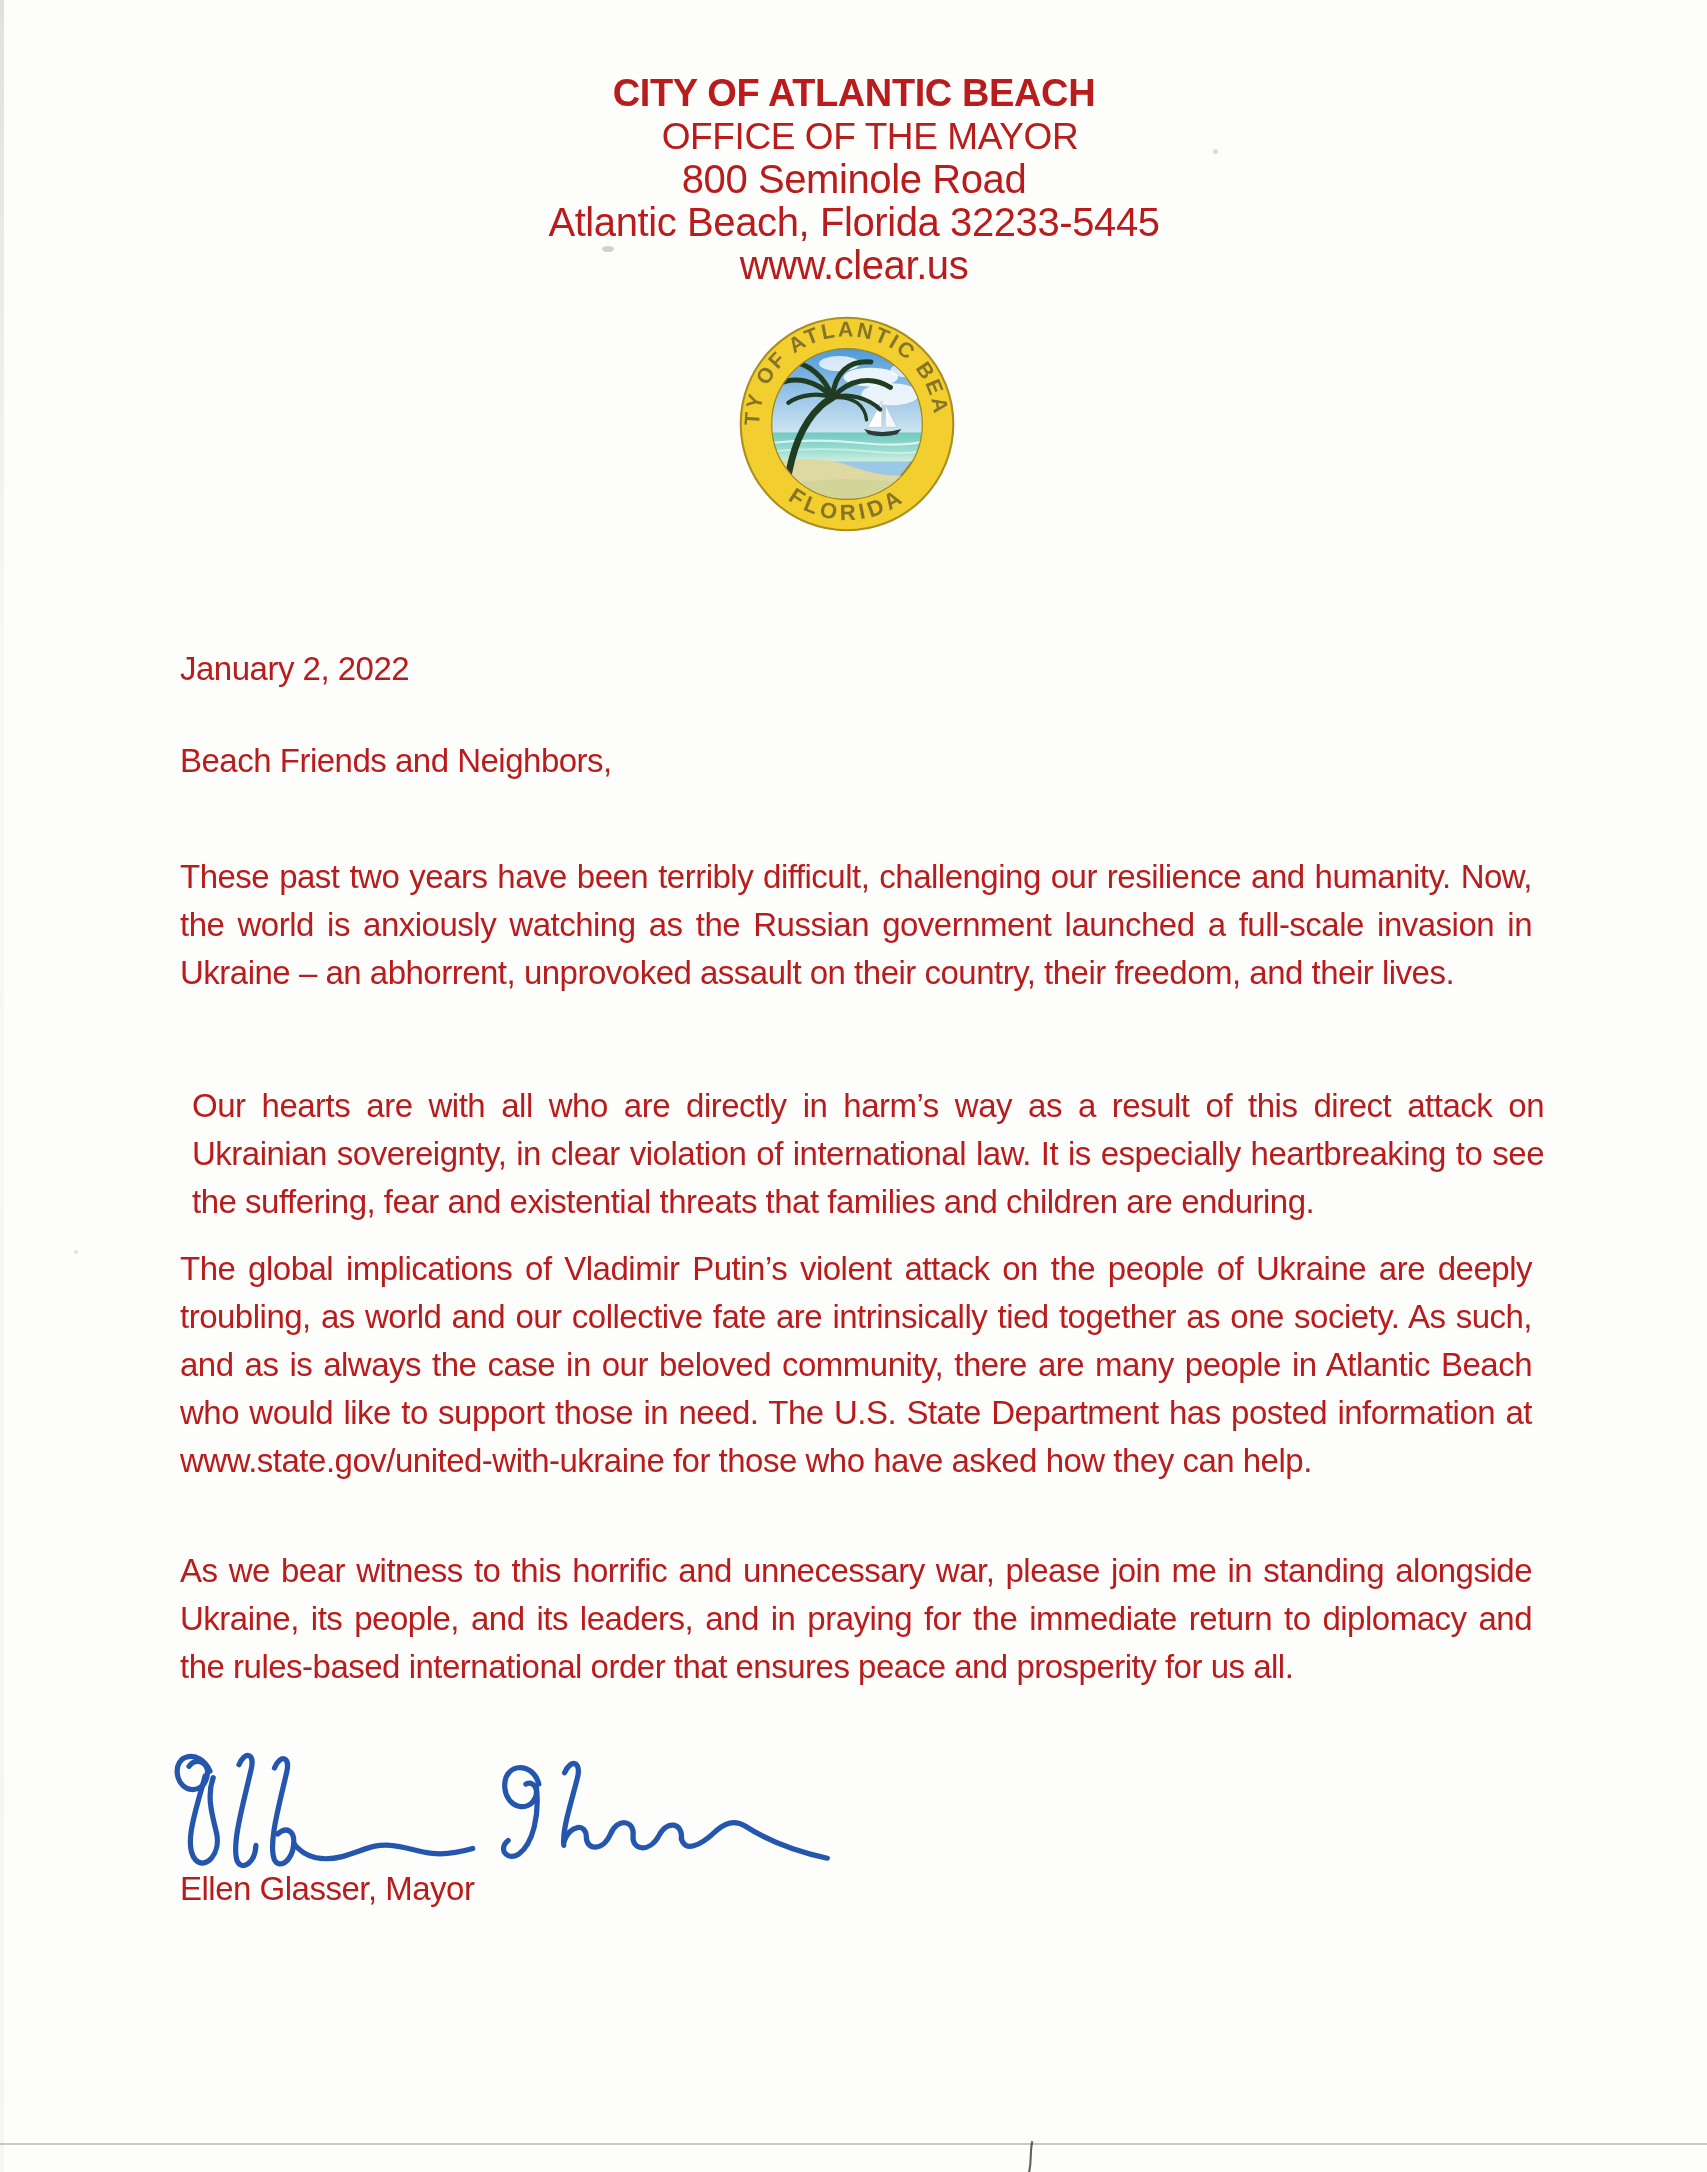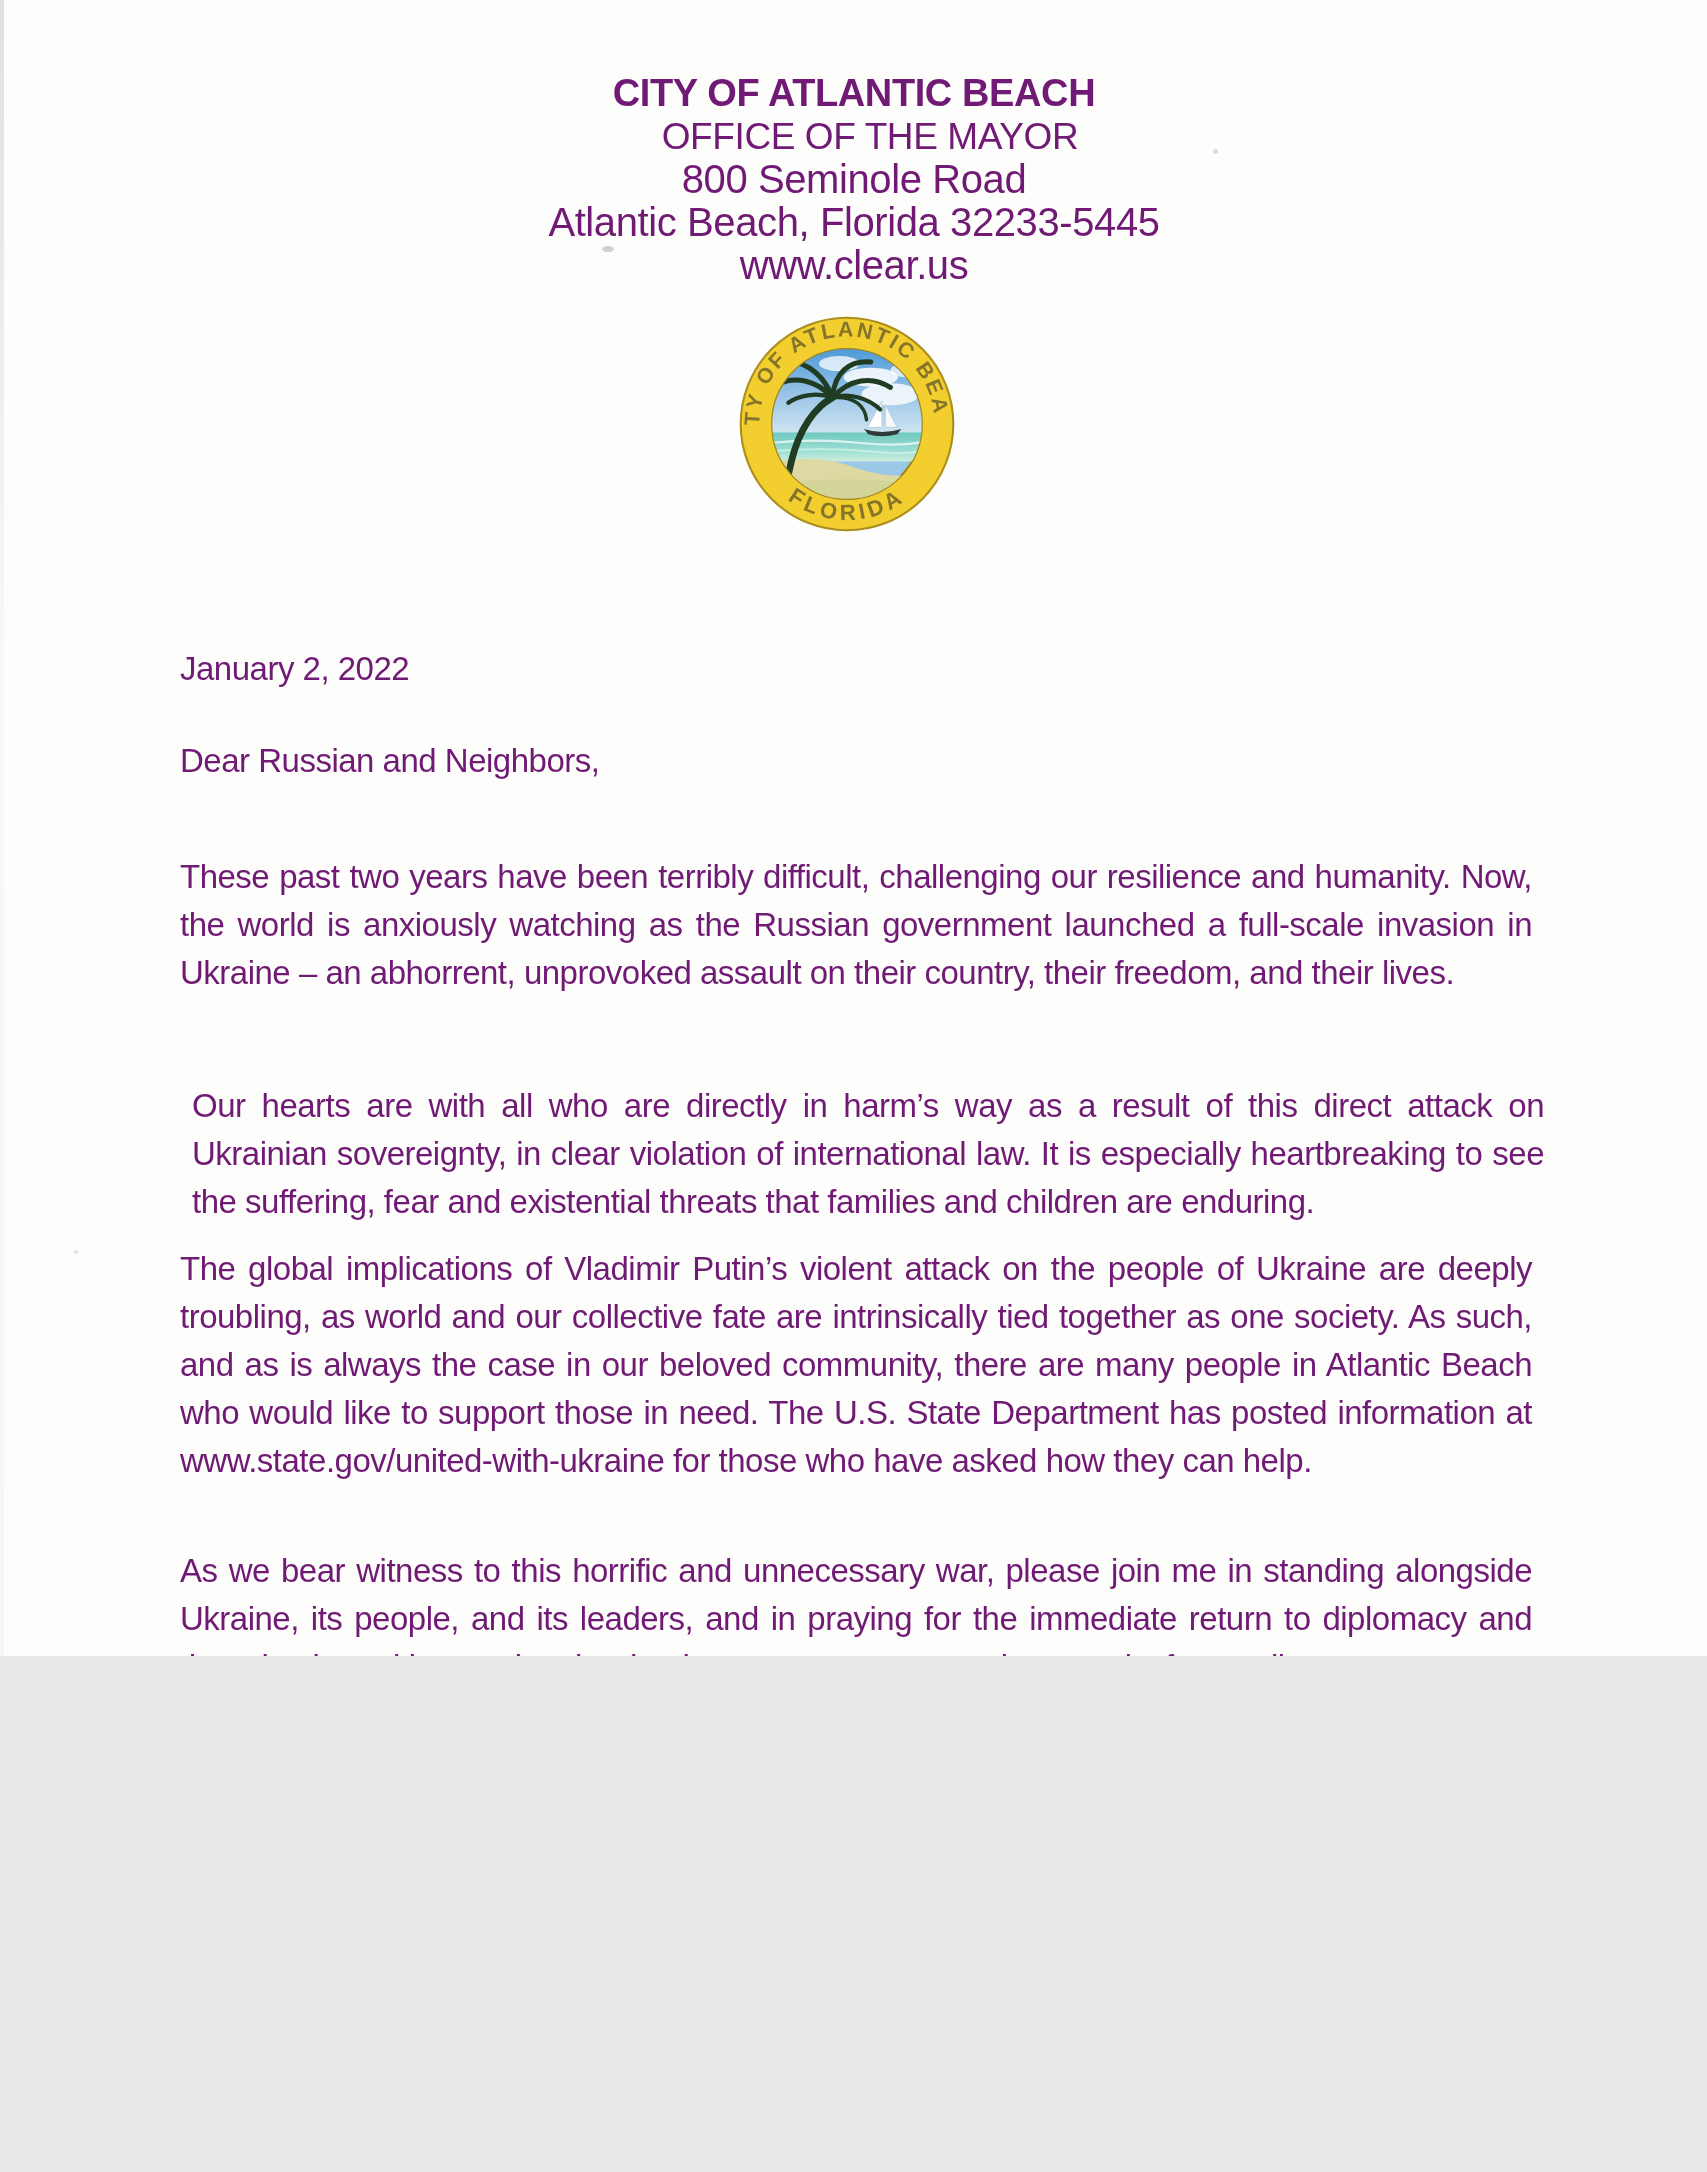--- a/index.html
+++ b/index.html
@@ -1,24 +1,24 @@
 <!DOCTYPE html>
 <html style="font-size:13.4px"><head>
 <meta charset="utf-8">
 <style>
   html,body { margin:0; padding:0; background:#e8e8e8; }
   .page {
     position: relative;
     width: 1708px;
-    height: 1656px;
+    height: 2172px;
     margin: 0 auto;
     background: #fdfdfb;
     overflow: hidden;
     font-family: "Liberation Sans", sans-serif;
-    color: #701a75;
+    color: #b91c1c;
   }
   
   .letterhead {
     position: absolute;
     top: 72px; left: 0; right: 0;
     text-align: center;
     letter-spacing: -0.4px;
   }
   .lh-line { line-height: 43px; }
   .lh-title { font-size: 38px; font-weight: 700; }
@@ -150,21 +150,21 @@
           <textPath href="#arcTop" startOffset="50%" text-anchor="middle">CITY OF ATLANTIC BEACH</textPath>
         </text>
         <text font-size="26" letter-spacing="5">
           <textPath href="#arcBottom" startOffset="50%" text-anchor="middle">FLORIDA</textPath>
         </text>
       </g>
     </svg>
   </div>
 
   <div class="body-block date-block">January 2, 2022</div>
-  <div class="body-block salutation">Dear Russian and Neighbors,</div>
+  <div class="body-block salutation">Beach Friends and Neighbors,</div>
   <p class="body-block para para-1">These past two years have been terribly difficult, challenging our resilience and humanity. Now, the world is anxiously watching as the Russian government launched a full-scale invasion in Ukraine – an abhorrent, unprovoked assault on their country, their freedom, and their lives.</p>
   <p class="body-block para para-2">Our hearts are with all who are directly in harm’s way as a result of this direct attack on Ukrainian sovereignty, in clear violation of international law. It is especially heartbreaking to see the suffering, fear and existential threats that families and children are enduring.</p>
   <p class="body-block para para-3">The global implications of Vladimir Putin’s violent attack on the people of Ukraine are deeply troubling, as world and our collective fate are intrinsically tied together as one society. As such, and as is always the case in our beloved community, there are many people in Atlantic Beach who would like to support those in need. The U.S. State Department has posted information at www.state.gov/united-with-ukraine for those who have asked how they can help.</p>
   <p class="body-block para para-4">As we bear witness to this horrific and unnecessary war, please join me in standing alongside Ukraine, its people, and its leaders, and in praying for the immediate return to diplomacy and the rules-based international order that ensures peace and prosperity for us all.</p>
 
   <div class="signature">
     <svg viewBox="0 0 840 190" width="677" height="155">
       <g fill="none" stroke-width="6.5" stroke-linecap="round" stroke-linejoin="round" stroke="#2456ae">
 
         <path d="M62 40 C 50 12, 16 18, 22 46 C 26 66, 52 70, 58 48 C 63 28, 44 22, 36 34"></path>

